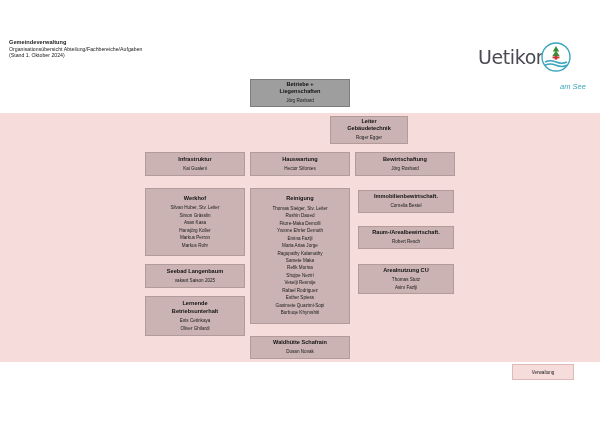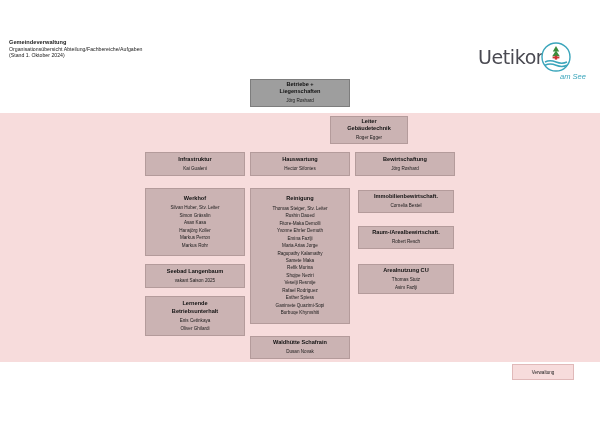--- a/index.html
+++ b/index.html
@@ -67,21 +67,21 @@
     left: 0;
     top: 6px;
     font-size: 19px;
     color: #4a4a52;
     font-family: "DejaVu Sans", sans-serif;
     letter-spacing: -0.4px;
   }
   .logo-amsee {
     position: absolute;
     left: 82px;
-    top: 32px;
+    top: 42px;
     font-size: 7.5px;
     color: #3aa5bb;
     font-style: italic;
   }
   .logo-emblem {
     position: absolute;
     left: 63px;
     top: 2px;
     width: 30px;
     height: 30px;

